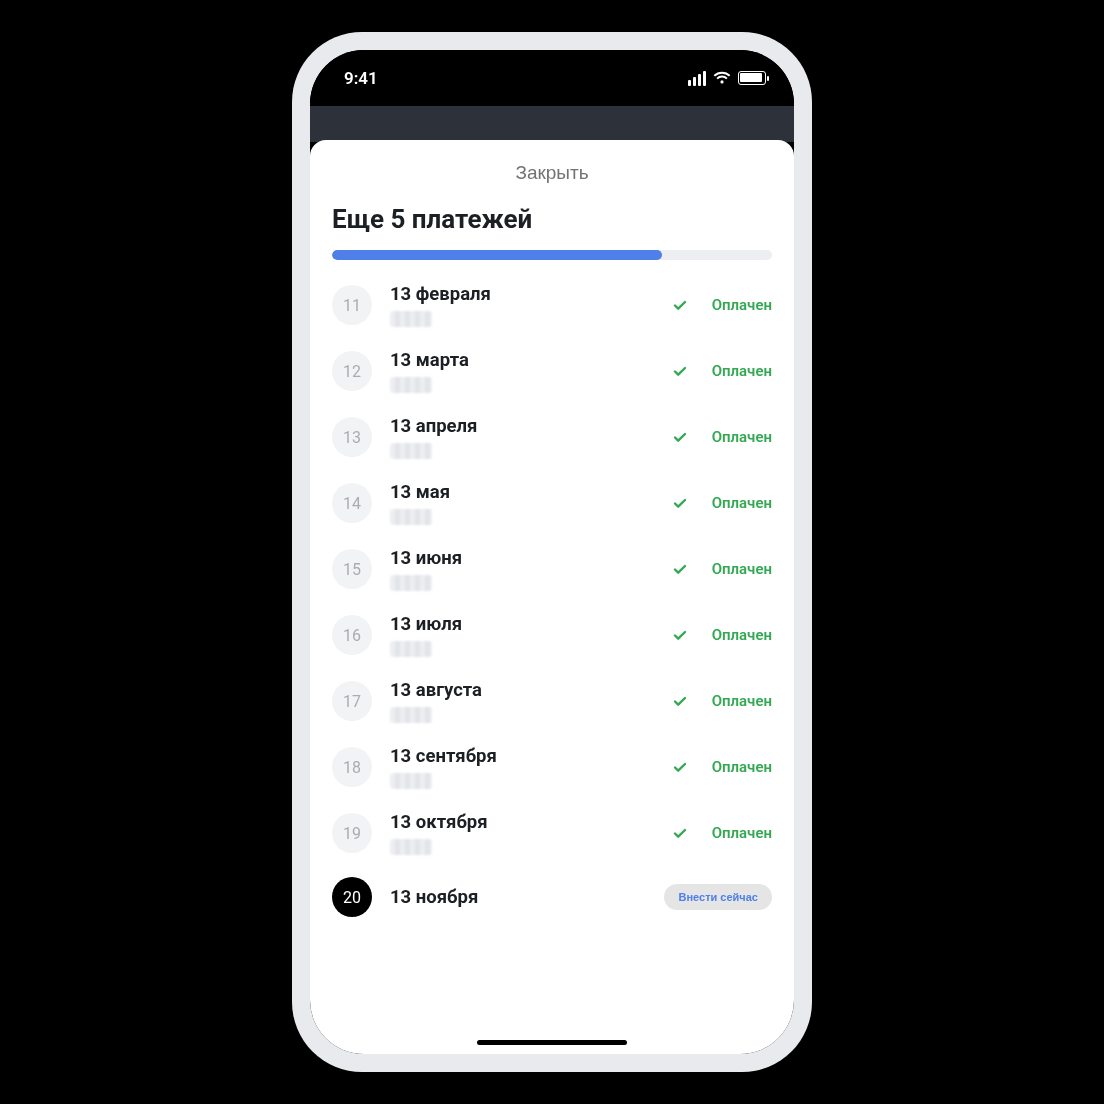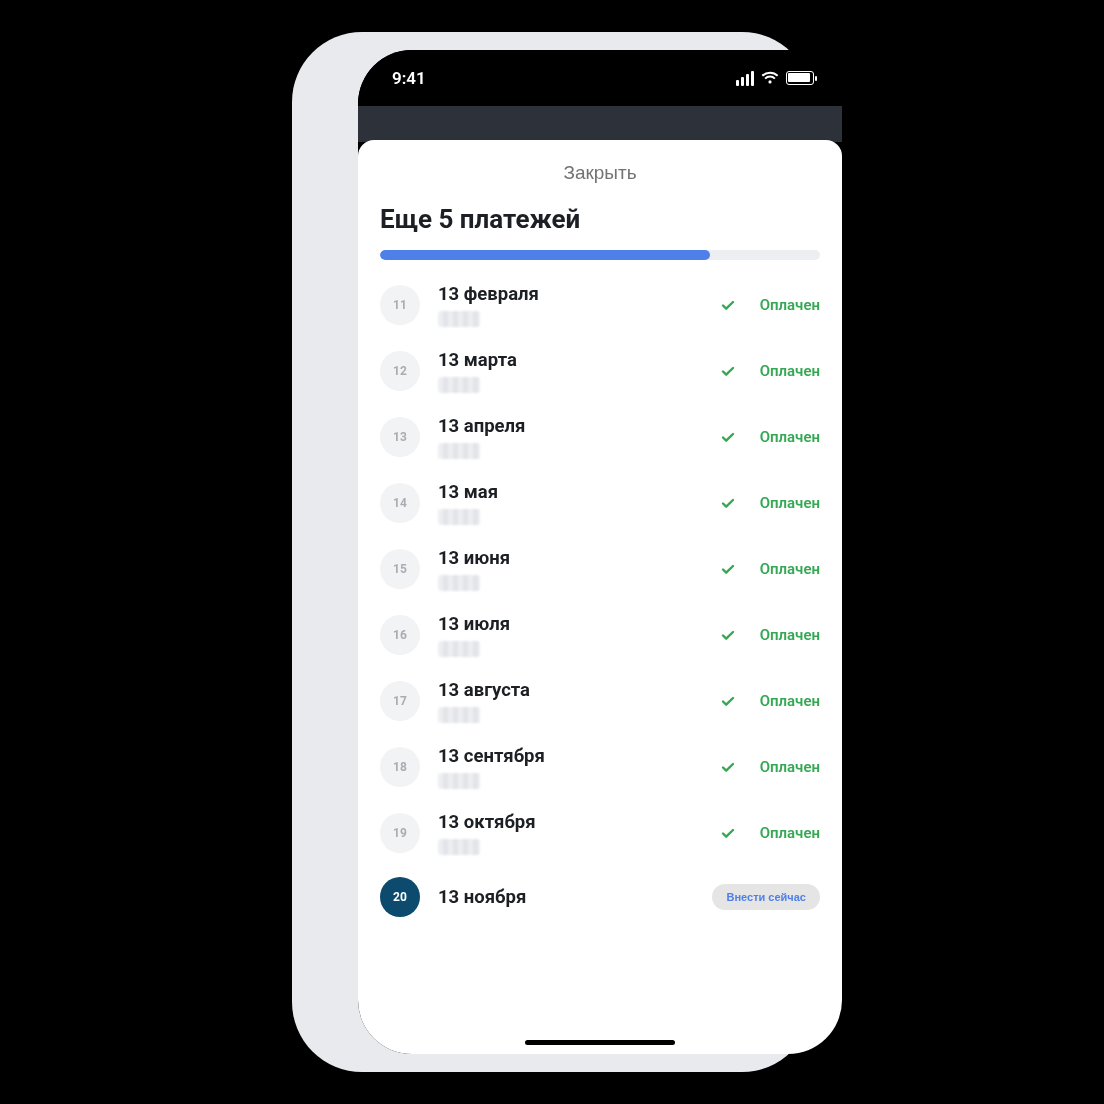--- a/index.html
+++ b/index.html
@@ -21,21 +21,20 @@
     position: relative;
     box-shadow: 0 4px 20px rgba(0,0,0,0.4);
   }
   .screen-wrap {
     width: 100%;
     height: 100%;
     background: #000;
     border-radius: 54px;
     overflow: hidden;
     position: relative;
-    margin-left: 48px;
   }
   .notch {
     position: absolute;
     top: 0;
     left: 50%;
     transform: translateX(-50%);
     width: 220px;
     height: 36px;
     background: #000;
     border-bottom-left-radius: 22px;
@@ -114,27 +113,27 @@
   .row {
     display:flex;
     align-items:center;
     padding:11px 0;
   }
   .num {
     width:40px; height:40px;
     border-radius:50%;
     background:#f2f3f5;
     color:#a9adb3;
-    font-size:12px;
-    font-weight:700;
+    font-size:16px;
+    font-weight:400;
     display:flex; align-items:center; justify-content:center;
     margin-right:18px;
     flex-shrink:0;
   }
-  .num.active { background:#0c4a6e; color:#fff; }
+  .num.active { background:#000000; color:#fff; }
   .mid { flex:1; display:flex; flex-direction:column; gap:6px; }
   .date { font-size:18.5px; color:#1c1f23; font-weight:700; }
   .amount-blur {
     width:42px; height:16px; border-radius:3px;
     background: repeating-linear-gradient(90deg,#eceef2 0 5px,#e2e4e8 5px 10px);
     filter: blur(1.2px);
   }
   .status {
     display:flex; align-items:center; gap:24px;
     color:#34a853;

